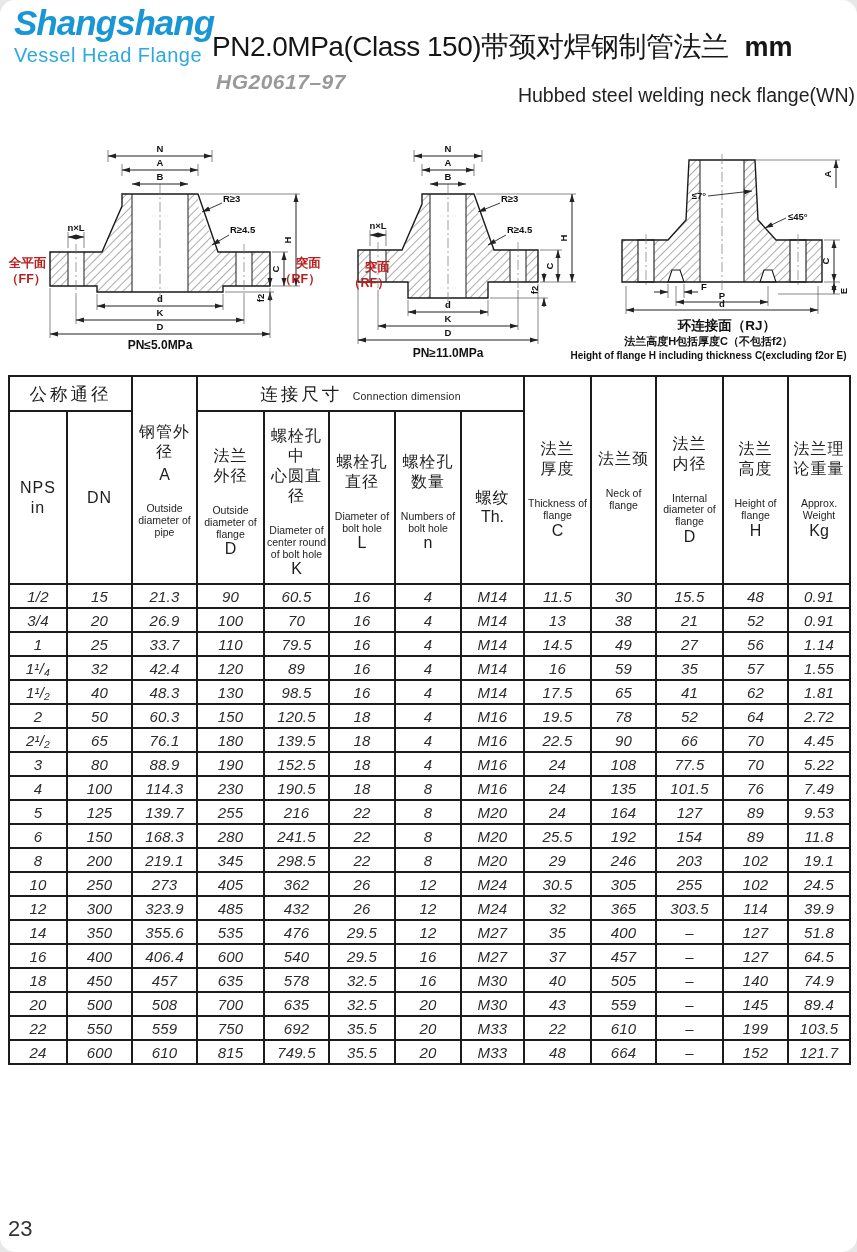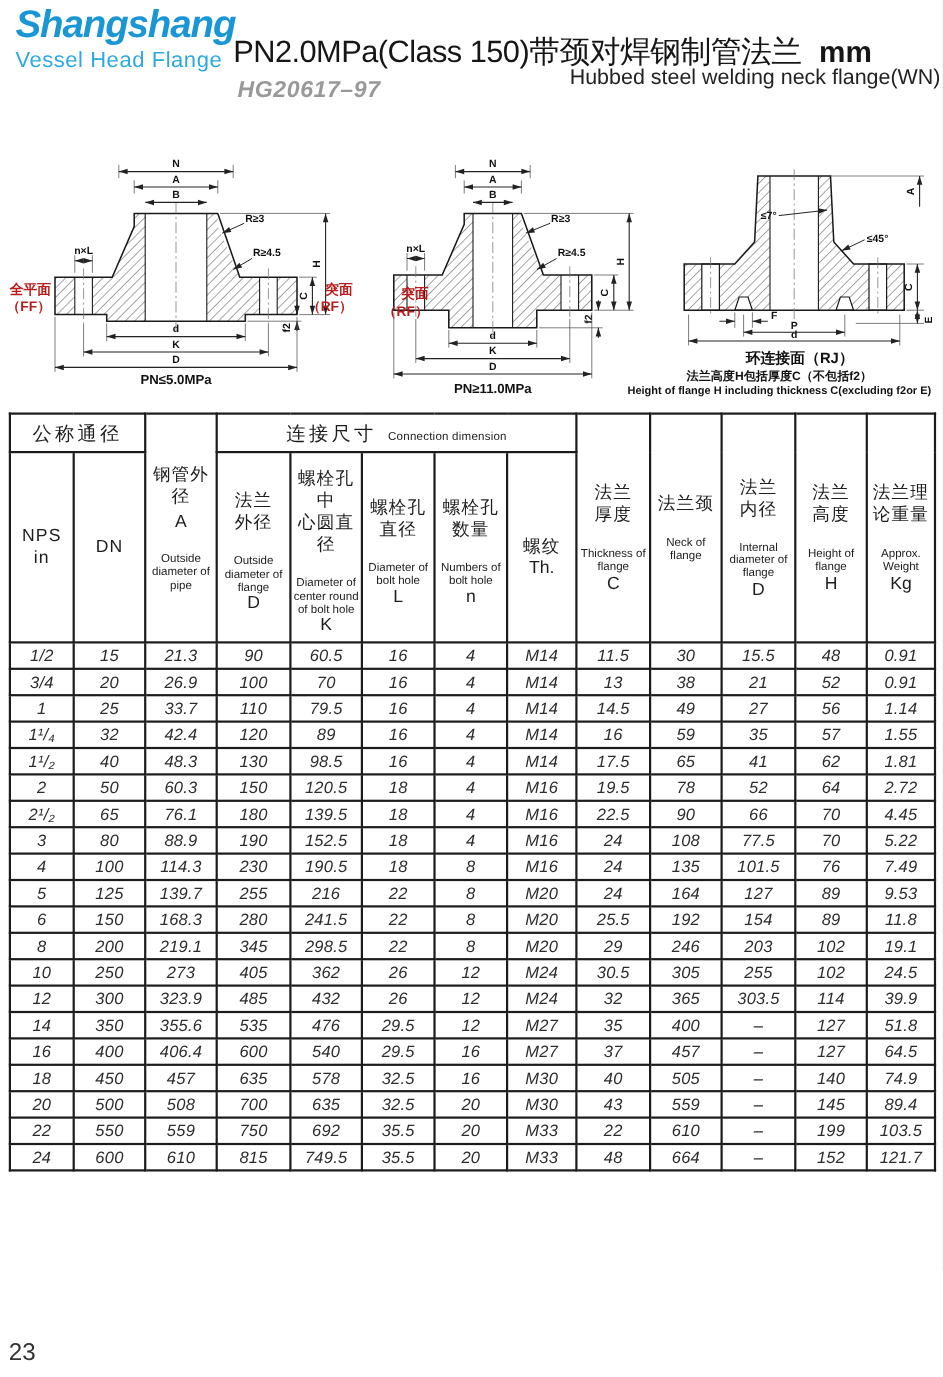--- a/index.html
+++ b/index.html
@@ -1,29 +1,29 @@
 <!DOCTYPE html>
 <html><head>
 <meta charset="utf-8">
 <style>
   html,body{margin:0;padding:0;background:#e8e8e8;}
   .page{
     position:relative;width:857px;height:1252px;margin:0 auto;
     background:#ffffff;overflow:hidden;
-    font-family:"Liberation Sans",sans-serif;color:#1d1d1d;
+    font-family:"Liberation Sans",sans-serif;color:#1d1d1d;border-radius:15px;
   }
   
   .brand{position:absolute;left:14px;top:4px;width:195px;}
   .brand-name{font-size:35px;font-weight:bold;font-style:italic;color:#1996d5;letter-spacing:-1px;line-height:1.1;}
   .brand-tag{font-size:20px;color:#2ca9e0;letter-spacing:.5px;margin-top:1px;white-space:nowrap;}
   .title-row{position:absolute;left:212px;top:28px;width:645px;display:flex;align-items:center;gap:16px;}
   .title-main{font-size:28px;color:#161616;white-space:nowrap;letter-spacing:-.5px;}
   .title-unit{font-size:27px;color:#161616;font-weight:bold;}
   .std-code{position:absolute;left:216px;top:70px;font-size:21px;font-weight:bold;font-style:italic;color:#999;letter-spacing:.5px;}
-  .subtitle-en{position:absolute;right:2px;top:59px;font-size:19.5px;color:#222;white-space:nowrap;}
+  .subtitle-en{position:absolute;right:2px;top:84px;font-size:19.5px;color:#222;white-space:nowrap;}
   
   .fig{position:absolute;}
   .face-label{position:absolute;font-size:12.5px;font-weight:bold;color:#b91c1c;text-align:right;line-height:1.25;}
   .fig3-caption{position:absolute;left:602px;top:317px;width:250px;text-align:center;font-size:13.5px;font-weight:bold;color:#111;}
   .fig3-note{position:absolute;left:560px;top:334px;width:297px;text-align:center;color:#111;}
   .fig3-note .cn{font-size:11px;font-weight:bold;}
   .fig3-note .en{font-size:10px;font-weight:bold;margin-top:1px;}
   svg .out{stroke:#1a1a1a;stroke-width:1.4;fill:none;stroke-linejoin:miter;}
   svg .thin{stroke:#1a1a1a;stroke-width:1;fill:none;}
   svg .ht{fill:url(#hx);stroke:none;}

